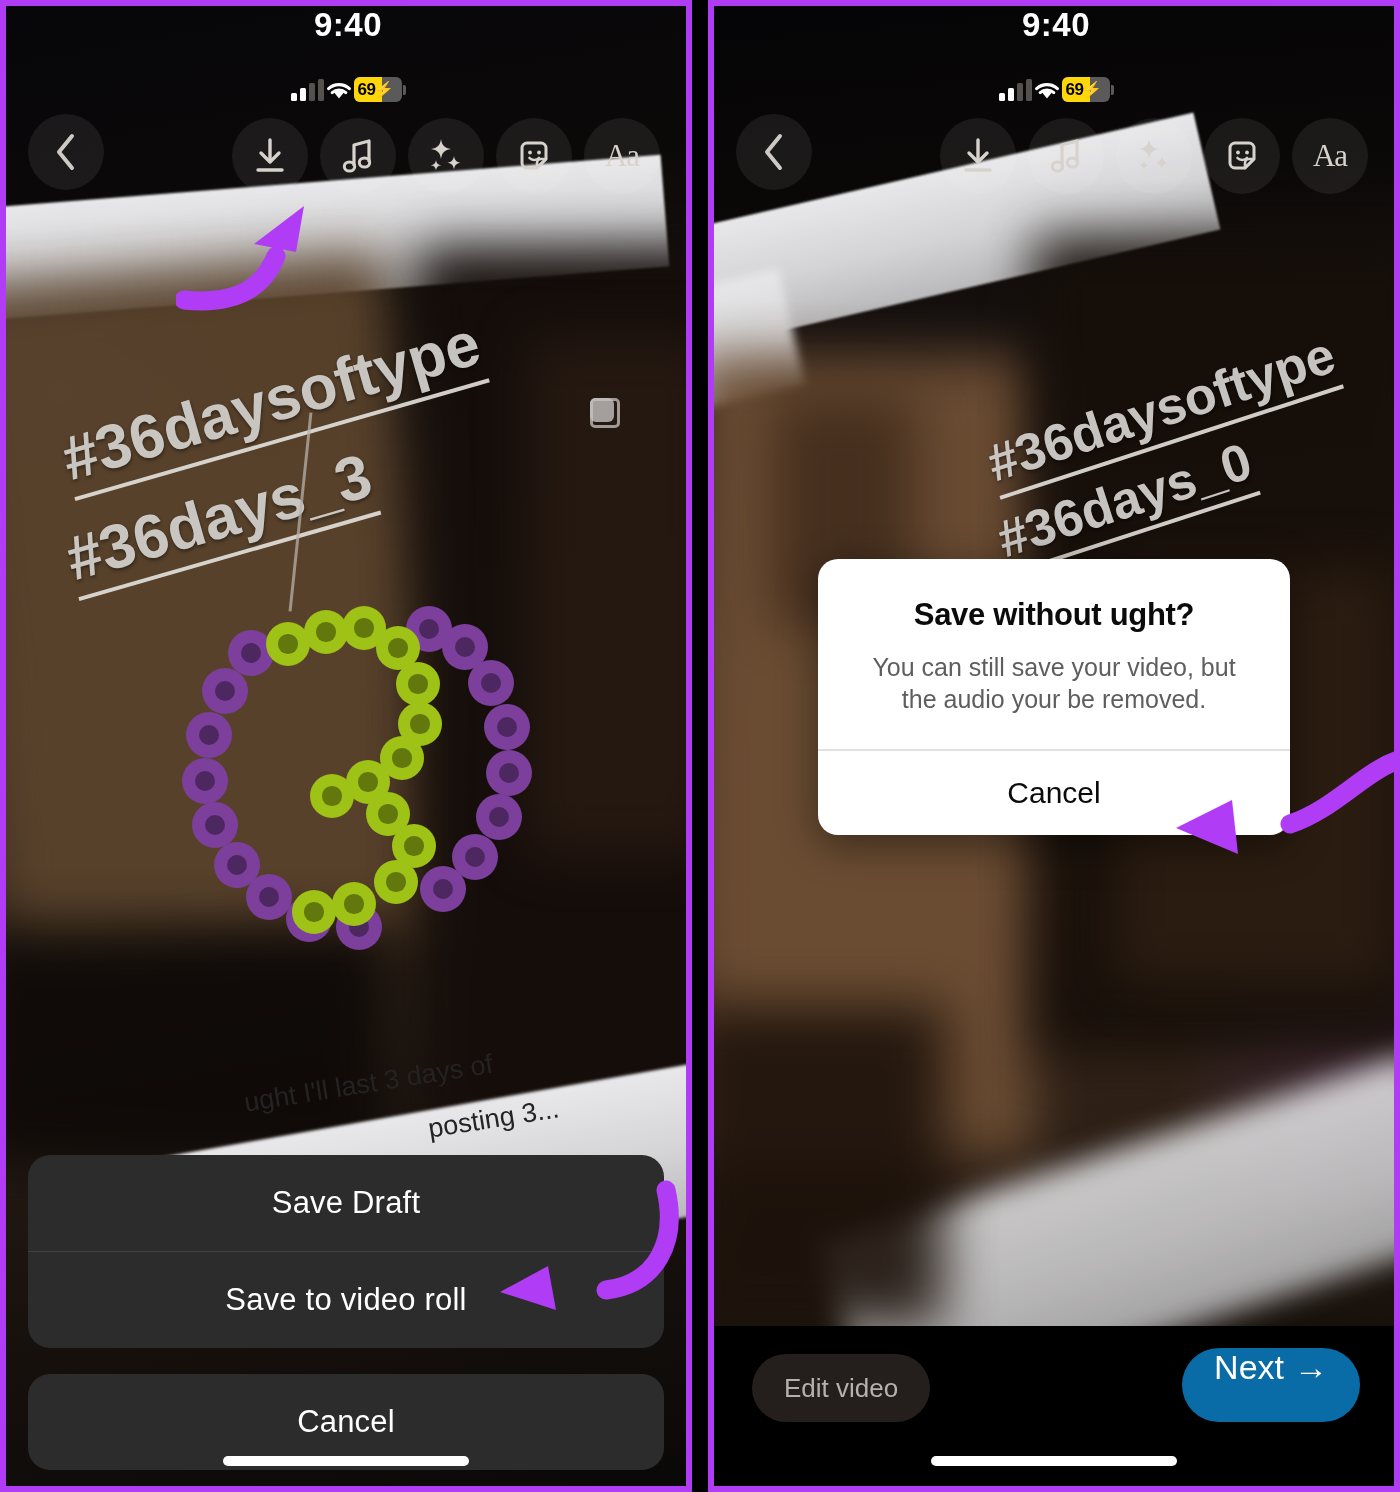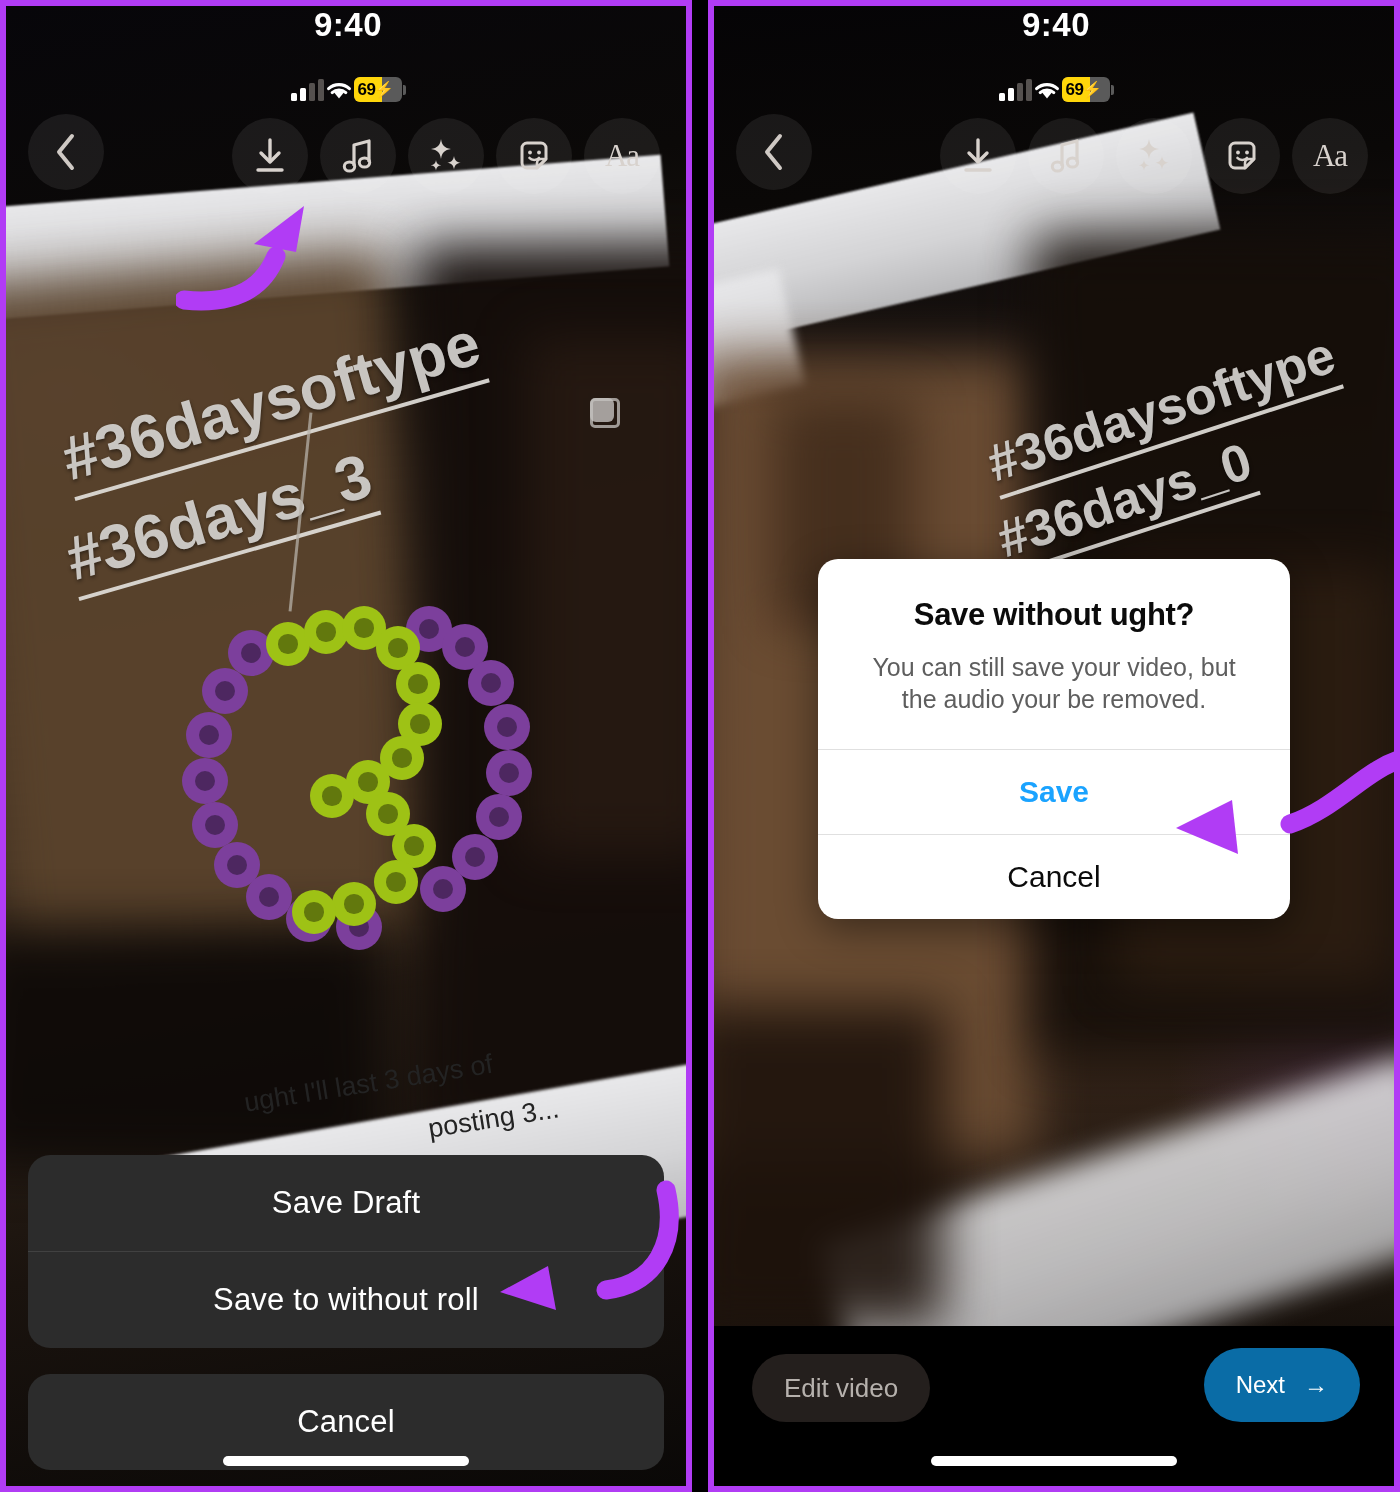--- a/index.html
+++ b/index.html
@@ -109,22 +109,22 @@
   .alert-btn{height:84px;display:flex;align-items:center;justify-content:center;font-size:30px;}
   .alert-save{color:#1aa3ff;font-weight:700;}
   .alert-cancel{color:#0b0b0b;}
 
   
   .bottombar{position:absolute;left:0;right:0;bottom:0;height:160px;background:#000;z-index:32;}
   .pill-edit{position:absolute;left:38px;top:28px;height:68px;padding:0 32px;border-radius:34px;
              background:#241f1d;display:flex;align-items:center;justify-content:center;
              color:#b6b1ad;font-size:26px;}
   .pill-next{position:absolute;right:34px;top:22px;height:74px;padding:0 32px;border-radius:37px;
-             background:#0a6ca6;display:flex;align-items:center;gap:19px;
-             color:#fff;font-size:24px;}
+             background:#0a6ca6;display:flex;align-items:flex-start;gap:10px;
+             color:#fff;font-size:34px;}
 
   
   .home-ind{position:absolute;bottom:20px;left:50%;transform:translateX(-50%);
             width:246px;height:10px;border-radius:5px;background:#fff;z-index:45;}
 
   
   .arrow{position:absolute;z-index:60;pointer-events:none;}
 </style>
 </head>
 <body>
@@ -262,21 +262,21 @@
         </div>
         <div class="tb-btn">
           <span class="aa">Aa</span>
         </div>
       </div>
     </div>
 
     <div class="sheet sheet-main">
       <div class="sheet-row">Save Draft</div>
       <div class="sheet-sep"></div>
-      <div class="sheet-row">Save to without roll</div>
+      <div class="sheet-row">Save to video roll</div>
     </div>
     <div class="sheet sheet-cancel">
       <div class="sheet-row">Cancel</div>
     </div>
 
     <div class="home-ind"></div>
 
     <svg class="arrow" style="left:170px;top:198px;width:180px;height:120px;" viewBox="0 0 180 120">
       <path d="M8 96 C48 100 84 92 100 52" stroke="#b13cf5" stroke-width="19" fill="none" stroke-linecap="round"></path>
       <path d="M128 2 L120 48 L78 40 Z" fill="#b13cf5"></path>
@@ -379,21 +379,20 @@
         </div>
       </div>
     </div>
 
     <div class="alert">
       <div class="alert-body">
         <div class="alert-title">Save without ught?</div>
         <div class="alert-msg">You can still save your video, but the audio your be removed.</div>
       </div>
       <div class="alert-sep"></div>
-      <div class="alert-btn alert-save">Save</div>
       <div class="alert-sep"></div>
       <div class="alert-btn alert-cancel">Cancel</div>
     </div>
 
     <div class="bottombar">
       <div class="pill-edit">Edit video</div>
       <div class="pill-next">
         <span>Next</span>
         <span>→</span>
       </div>

